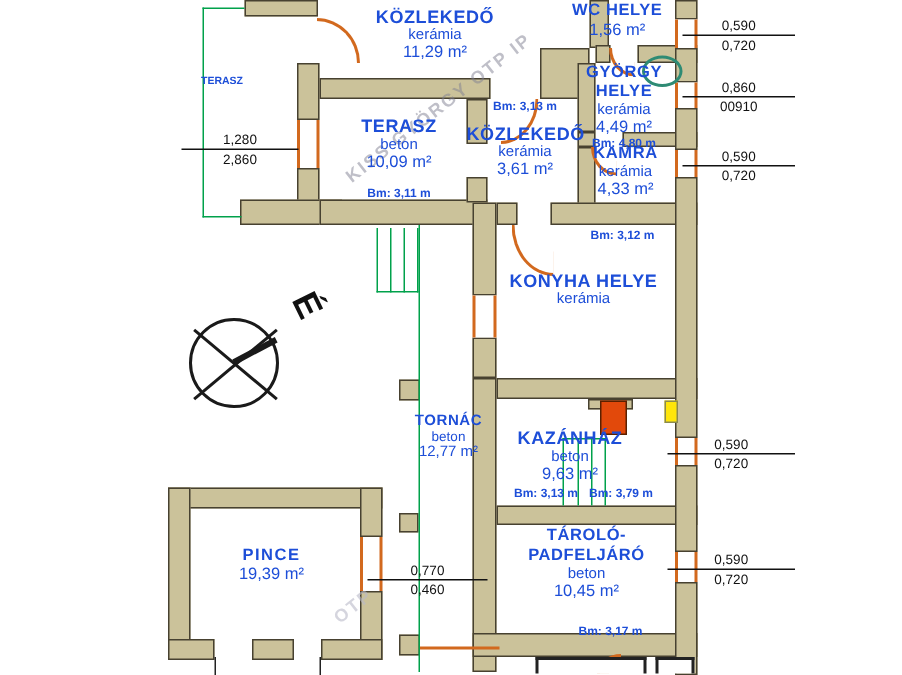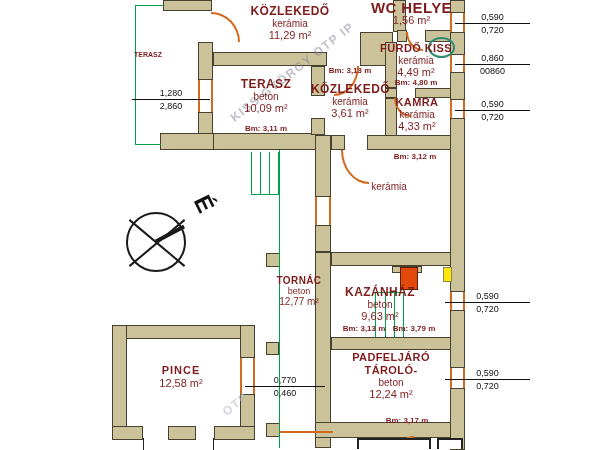--- a/index.html
+++ b/index.html
@@ -2,21 +2,21 @@
 <html><head>
 <meta charset="utf-8">
 <style>
   html,body{margin:0;padding:0;background:#fff;}
   .plan{position:relative;width:601px;height:450px;background:#fff;overflow:hidden;
         font-family:"Liberation Sans",sans-serif;}
   .wall{position:absolute;background:#cbc29a;border:1px solid #474130;box-sizing:border-box;}
   .win{position:absolute;background:#fff;border-left:2px solid #d2691e;border-right:2px solid #d2691e;box-sizing:border-box;}
   .gl{position:absolute;background:#00a14b;}
   .arc{position:absolute;box-sizing:border-box;border:0 solid #d2691e;background:transparent;}
-  .room{position:absolute;text-align:center;color:#7f1d1d;}
+  .room{position:absolute;text-align:center;color:#1d4ed8;}
   .rname{display:block;font-weight:bold;font-size:12px;line-height:13px;letter-spacing:.4px;}
   .rsub{display:block;font-size:10px;line-height:11px;}
   .rarea{display:block;font-size:11px;line-height:12px;}
   .rbm{display:block;font-weight:bold;font-size:8px;line-height:9px;}
   .dim{position:absolute;font-size:9px;line-height:10px;color:#111;text-align:center;}
   .dim span{display:block;}
   .dim .rule{height:1px;background:#111;margin:1px 0;}
   .notch{position:absolute;background:#fff;border:2px solid #222;border-bottom:none;box-sizing:border-box;}
   .tick{position:absolute;background:#222;}
   .compass{position:absolute;left:126px;top:212px;width:60px;height:60px;border:2px solid #1a1a1a;
@@ -124,34 +124,34 @@
   <div class="compass">
     <div class="cl" style="left:-7px;top:28px;width:72px;height:2px;transform:rotate(40deg)"></div>
     <div class="cl" style="left:-7px;top:28px;width:72px;height:2px;transform:rotate(-40deg)"></div>
     <div class="cl" style="left:26px;top:18px;width:32px;height:4px;transform:rotate(-28deg)"></div>
   </div>
   <div class="north">É</div>
 
   <div class="wm" style="left:232px;top:112px">KISS GYÖRGY OTP IP</div>
   <div class="wm wm2" style="left:224px;top:406px">OTP</div>
 
-  <div class="dim" style="left:132px;top:88px;width:78px">
+  <div class="dim" style="left:121px;top:88px;width:78px">
     <span>1,280</span>
     <div class="rule"></div>
     <span>2,860</span>
   </div>
   <div class="dim" style="left:455px;top:12px;width:75px">
     <span>0,590</span>
     <div class="rule"></div>
     <span>0,720</span>
   </div>
   <div class="dim" style="left:455px;top:53px;width:75px">
     <span>0,860</span>
     <div class="rule"></div>
-    <span>00860</span>
+    <span>00910</span>
   </div>
   <div class="dim" style="left:455px;top:99px;width:75px">
     <span>0,590</span>
     <div class="rule"></div>
     <span>0,720</span>
   </div>
   <div class="dim" style="left:445px;top:291px;width:85px">
     <span>0,590</span>
     <div class="rule"></div>
     <span>0,720</span>
@@ -171,26 +171,26 @@
     <span style="font-size:7px;font-weight:bold">TERASZ</span>
   </div>
 
   <div class="room" style="left:245px;top:5px;width:90px">
     <span class="rname">KÖZLEKEDŐ</span>
     <span class="rsub">kerámia</span>
     <span class="rarea">11,29 m²</span>
   </div>
 
   <div class="room" style="left:369px;top:1px;width:85px">
-    <span class="rname" style="font-size:15px">WC HELYE</span>
+    <span class="rname" style="font-size:11px">WC HELYE</span>
     <span class="rarea">1,56 m²</span>
   </div>
 
   <div class="room" style="left:372px;top:42px;width:88px">
-    <span class="rname" style="font-size:11px">FÜRDŐ KISS</span>
+    <span class="rname" style="font-size:11px">GYÖRGY HELYE</span>
     <span class="rsub">kerámia</span>
     <span class="rarea">4,49 m²</span>
     <span class="rbm">Bm: 4,80 m</span>
   </div>
 
   <div class="room" style="left:226px;top:78px;width:80px">
     <span class="rname">TERASZ</span>
     <span class="rsub">beton</span>
     <span class="rarea">10,09 m²</span>
     <span class="rbm" style="margin-top:10px">Bm: 3,11 m</span>
@@ -206,20 +206,21 @@
   <div class="room" style="left:381px;top:96px;width:72px">
     <span class="rname" style="font-size:11px">KAMRA</span>
     <span class="rsub">kerámia</span>
     <span class="rarea">4,33 m²</span>
   </div>
   <div class="room" style="left:383px;top:152px;width:64px">
     <span class="rbm">Bm: 3,12 m</span>
   </div>
 
   <div class="room" style="left:339px;top:181px;width:100px">
+    <span class="rname">KONYHA HELYE</span>
     <span class="rsub">kerámia</span>
   </div>
 
   <div class="room" style="left:270px;top:275px;width:58px">
     <span class="rname" style="font-size:10px;line-height:11px">TORNÁC</span>
     <span class="rsub" style="font-size:9px;line-height:10px">beton</span>
     <span class="rarea" style="font-size:10px;line-height:11px">12,77 m²</span>
   </div>
 
   <div class="room" style="left:340px;top:286px;width:80px">
@@ -229,26 +230,26 @@
   </div>
   <div class="room" style="left:341px;top:324px;width:46px">
     <span class="rbm">Bm: 3,13 m</span>
   </div>
   <div class="room" style="left:391px;top:324px;width:46px">
     <span class="rbm">Bm: 3,79 m</span>
   </div>
 
   <div class="room" style="left:141px;top:364px;width:80px">
     <span class="rname" style="font-size:11px;letter-spacing:1px">PINCE</span>
-    <span class="rarea">12,58 m²</span>
+    <span class="rarea">19,39 m²</span>
   </div>
 
   <div class="room" style="left:343px;top:351px;width:96px">
+    <span class="rname" style="font-size:11px">TÁROLÓ-</span>
     <span class="rname" style="font-size:11px">PADFELJÁRÓ</span>
-    <span class="rname" style="font-size:11px">TÁROLÓ-</span>
     <span class="rsub">beton</span>
-    <span class="rarea">12,24 m²</span>
+    <span class="rarea">10,45 m²</span>
   </div>
   <div class="room" style="left:377px;top:416px;width:60px">
     <span class="rbm">Bm: 3,17 m</span>
   </div>
 
 </div>
 
 </body></html>

